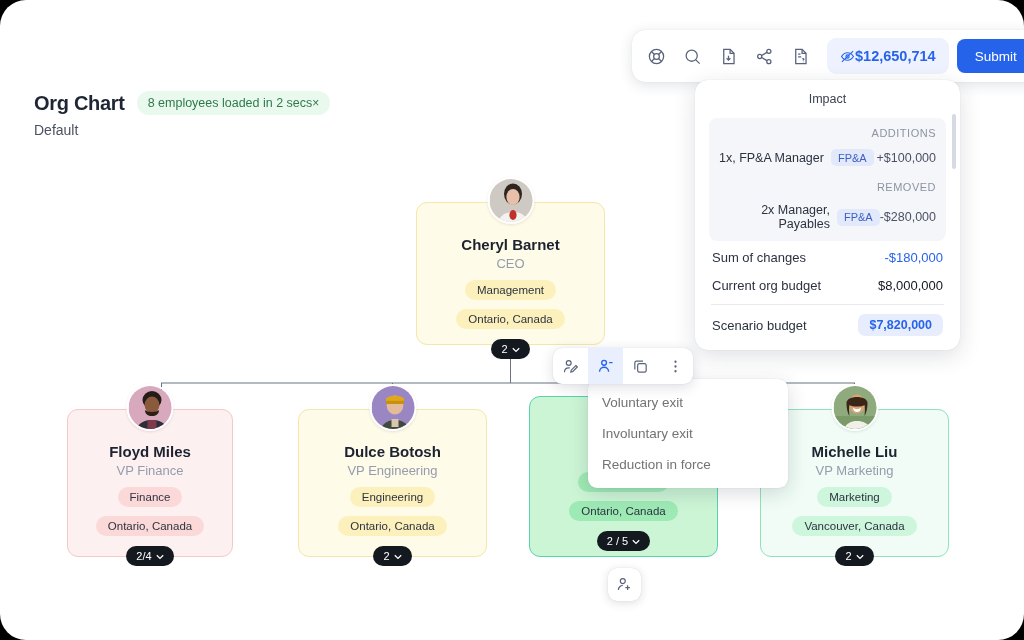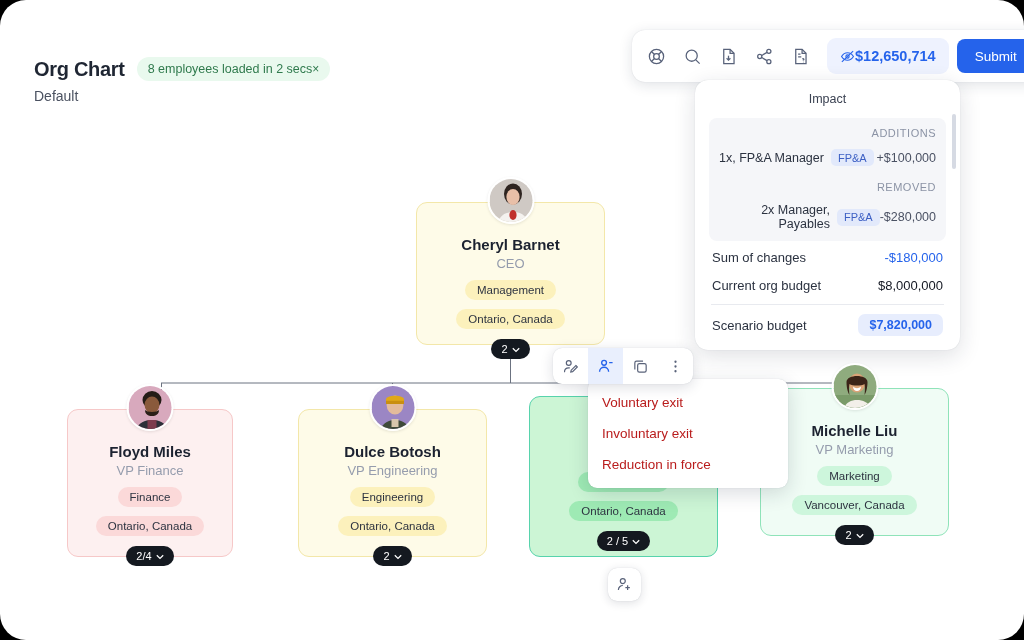--- a/index.html
+++ b/index.html
@@ -13,21 +13,21 @@
 
   #app {
     position: relative;
     width: 1024px; height: 640px;
     background: #ffffff;
     border-radius: 26px;
     overflow: hidden;
   }
 
   
-  .page-head { position: absolute; left: 34px; top: 57px; }
+  .page-head { position: absolute; left: 34px; top: 91px; }
   .page-title-row { display: flex; align-items: center; gap: 12px; }
   .page-title {
     font-size: 20px; font-weight: bold; color: #1f2633; letter-spacing: -0.3px;
   }
   .load-badge {
     display: inline-flex; align-items: center; 
     background: #e9f9ee; color: #2f7a4d;
     font-size: 12.5px; padding: 5px 11px; border-radius: 13px;
     white-space: nowrap;
   }
@@ -184,21 +184,21 @@
 
   
   .dropdown {
     position: absolute; left: 588px; top: 379px;
     width: 200px; background: #ffffff;
     border-radius: 9px;
     box-shadow: 0 5px 20px rgba(25,35,60,0.16), 0 0 1px rgba(25,35,60,0.22);
     padding: 8px 0; z-index: 29;
   }
   .dd-item {
-    padding: 8px 14px; font-size: 13.5px; color: #b91c1c;
+    padding: 8px 14px; font-size: 13.5px; color: #737373;
     cursor: pointer;
   }
 
   
   .add-btn {
     position: absolute; left: 608px; top: 568px;
     width: 33px; height: 33px;
     background: #ffffff; border-radius: 9px;
     box-shadow: 0 2px 10px rgba(25,35,60,0.14), 0 0 1px rgba(25,35,60,0.2);
     display: flex; align-items: center; justify-content: center;
@@ -414,21 +414,21 @@
       <div class="count-pill">
         <span>2 / 5</span>
         <span>
           <svg width="8" height="6" viewBox="0 0 10 7" fill="none" stroke="#fff" stroke-width="1.6">
               <path d="M1 1.4L5 5.2 9 1.4"></path>
             </svg>
         </span>
       </div>
     </div>
 
-    <div class="node t-mint" style="left:760px; top:388px; width:189px; height:148px;">
+    <div class="node t-mint" style="left:760px; top:409px; width:189px; height:148px;">
       <div class="avatar">
         <svg width="47" height="47" viewBox="0 0 47 47">
           <rect width="47" height="47" fill="#8fab7e"></rect>
           <path d="M0 30h47v17H0z" fill="#7a9a69"></path>
           <ellipse cx="23.5" cy="18" rx="8.2" ry="9.4" fill="#d9a377"></ellipse>
           <path d="M13 17c0-8 21-8 21 0 0 6-1.5 11-3 13 1-7 0-11 0-11-3 2-12 2-15 0 0 0-1 4 0 11-1.5-2-3-7-3-13z" fill="#3b2418"></path>
           <path d="M9 47c1.5-8.5 7.5-12 14.5-12S37.5 38.5 39 47z" fill="#f2efe9"></path>
           <path d="M19.5 21.5c2.5 2.2 5.5 2.2 8 0 0 3-2 4.6-4 4.6s-4-1.6-4-4.6z" fill="#fff"></path>
         </svg>
       </div>

